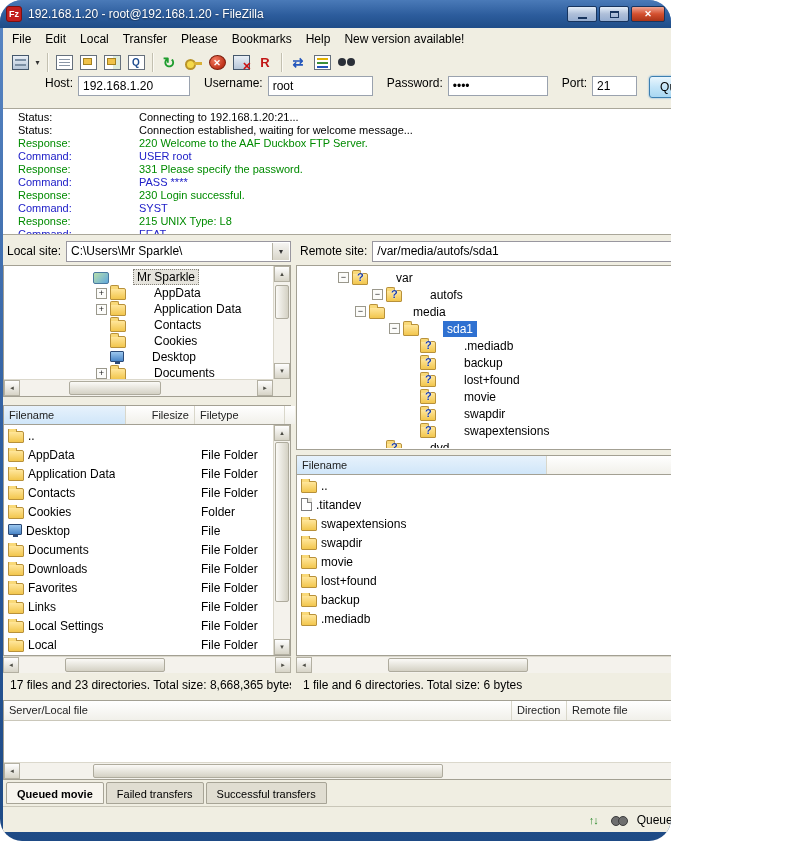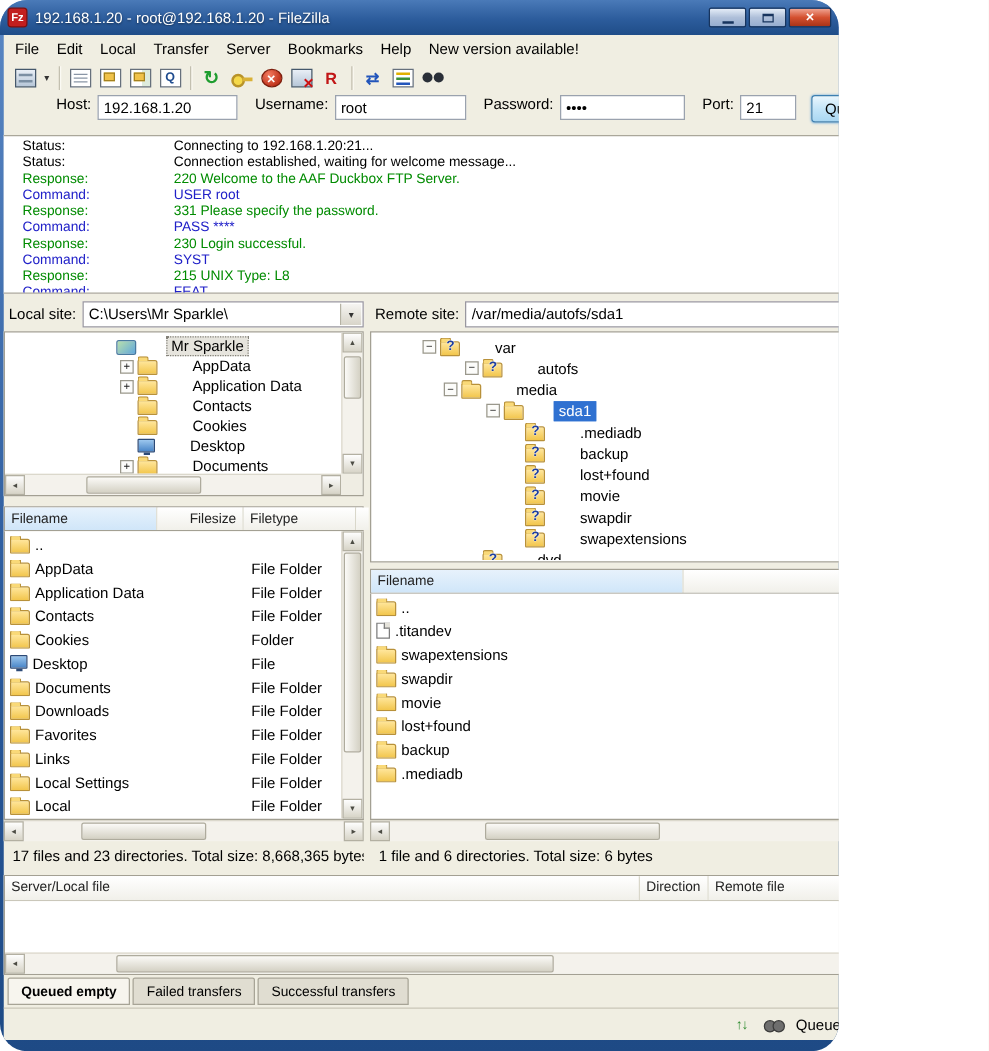--- a/index.html
+++ b/index.html
@@ -210,21 +210,21 @@
     </div>
   </div>
 
   <div class="client" data-name="client-area">
 
     <div class="menubar" data-name="menubar">
         <div class="menu-item" data-name="menu-item-file">File</div>
         <div class="menu-item" data-name="menu-item-edit">Edit</div>
         <div class="menu-item" data-name="menu-item-view">Local</div>
         <div class="menu-item" data-name="menu-item-transfer">Transfer</div>
-        <div class="menu-item" data-name="menu-item-server">Server</div>
+        <div class="menu-item" data-name="menu-item-server">Please</div>
         <div class="menu-item" data-name="menu-item-bookmarks">Bookmarks</div>
         <div class="menu-item" data-name="menu-item-help">Help</div>
         <div class="menu-item" data-name="menu-item-new-version-available">New version available!</div>
       </div>
 
     <div class="toolbar" data-name="toolbar">
         <div class="tool-btn" data-name="site-manager-button">
           <div class="tbi i-site-manager" data-name="site-manager-icon"></div>
         </div>
         <div class="tool-caret" data-name="site-manager-dropdown-icon"></div>
@@ -678,21 +678,21 @@
         </div>
       <div class="queue-body" data-name="queue-body"></div>
       <div class="hscroll" data-name="queue-horizontal-scrollbar">
           <div class="arrow left" data-name="scroll-arrow-left"></div>
           <div class="thumb" data-name="scroll-thumb" style="left: 89px; width: 350px;"></div>
           <div class="arrow right" data-name="scroll-arrow-right"></div>
         </div>
     </div>
 
     <div class="tabs" data-name="queue-tabs">
-        <div class="tab active" data-name="tab-queued-files">Queued empty</div>
+        <div class="tab active" data-name="tab-queued-files">Queued movie</div>
         <div class="tab" data-name="tab-failed-transfers">Failed transfers</div>
         <div class="tab" data-name="tab-successful-transfers">Successful transfers</div>
       </div>
 
     <div class="statusbar" data-name="statusbar">
       <span class="sb-icon i-speed-limit" data-name="speed-limit-icon"></span>
       <span class="sb-icon i-filter-status" data-name="filter-icon"></span>
       <span class="sb-text" data-name="queue-status-text">Queue: empty</span>
       <span class="led led-red" data-name="transfer-led-red"></span>
       <span class="led led-green" data-name="transfer-led-green"></span>

